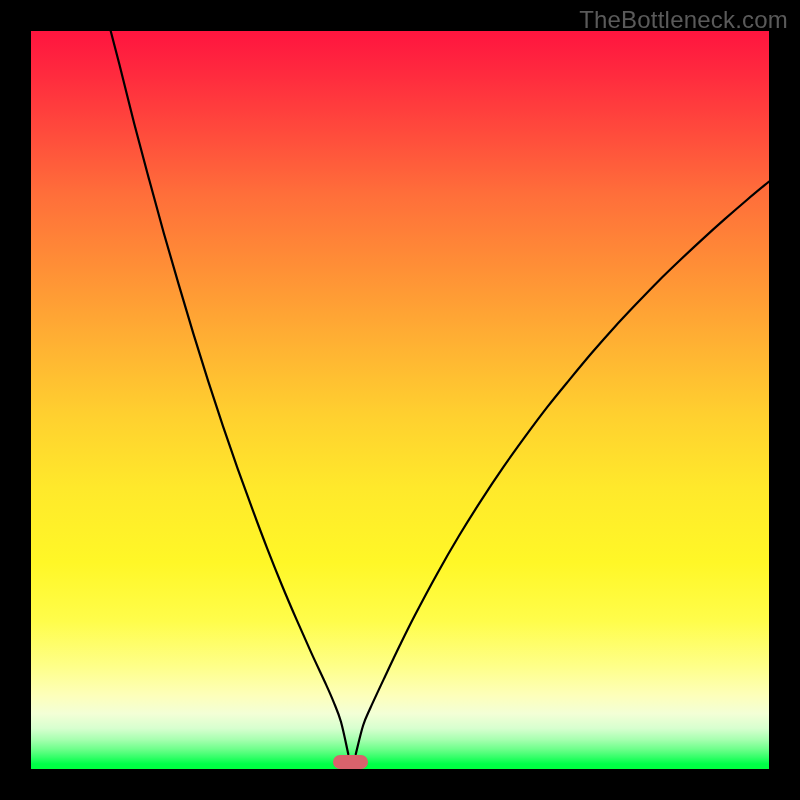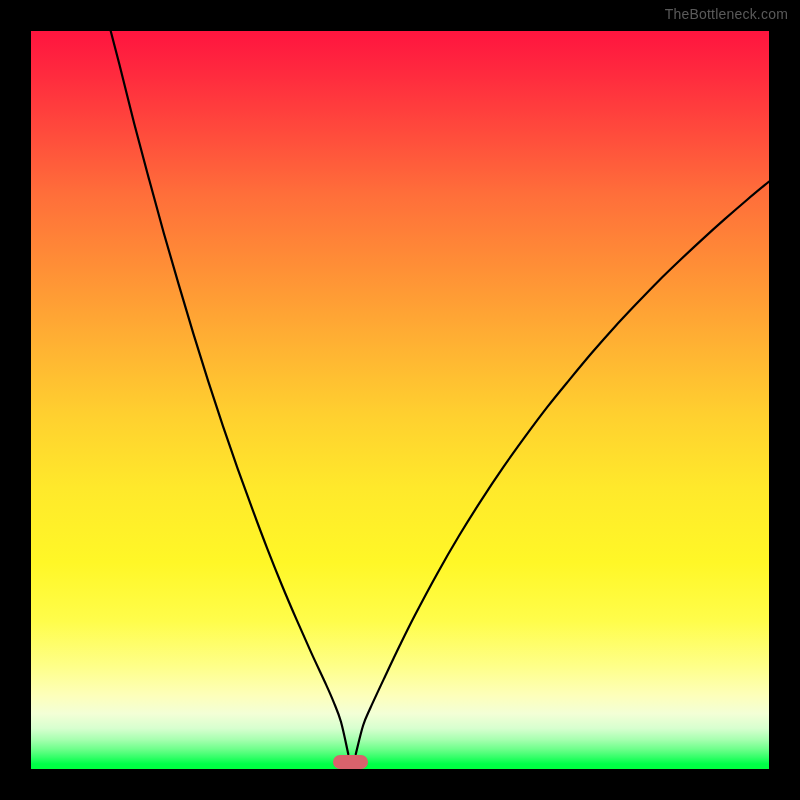--- a/index.html
+++ b/index.html
@@ -54,21 +54,21 @@
       #34ff69 98.4%,
       #00ff49 99.3%,
       #00ff3f 100%
     );
   }
   .attribution {
     position: absolute;
     top: 6px;
     right: 12px;
     color: #5a5a5a;
-    font-size: 14px;
+    font-size: 24px;
     letter-spacing: 0.2px;
     font-weight: 500;
   }
   svg.curve {
     position: absolute;
     left: 0;
     top: 0;
     width: 100%;
     height: 100%;
   }

